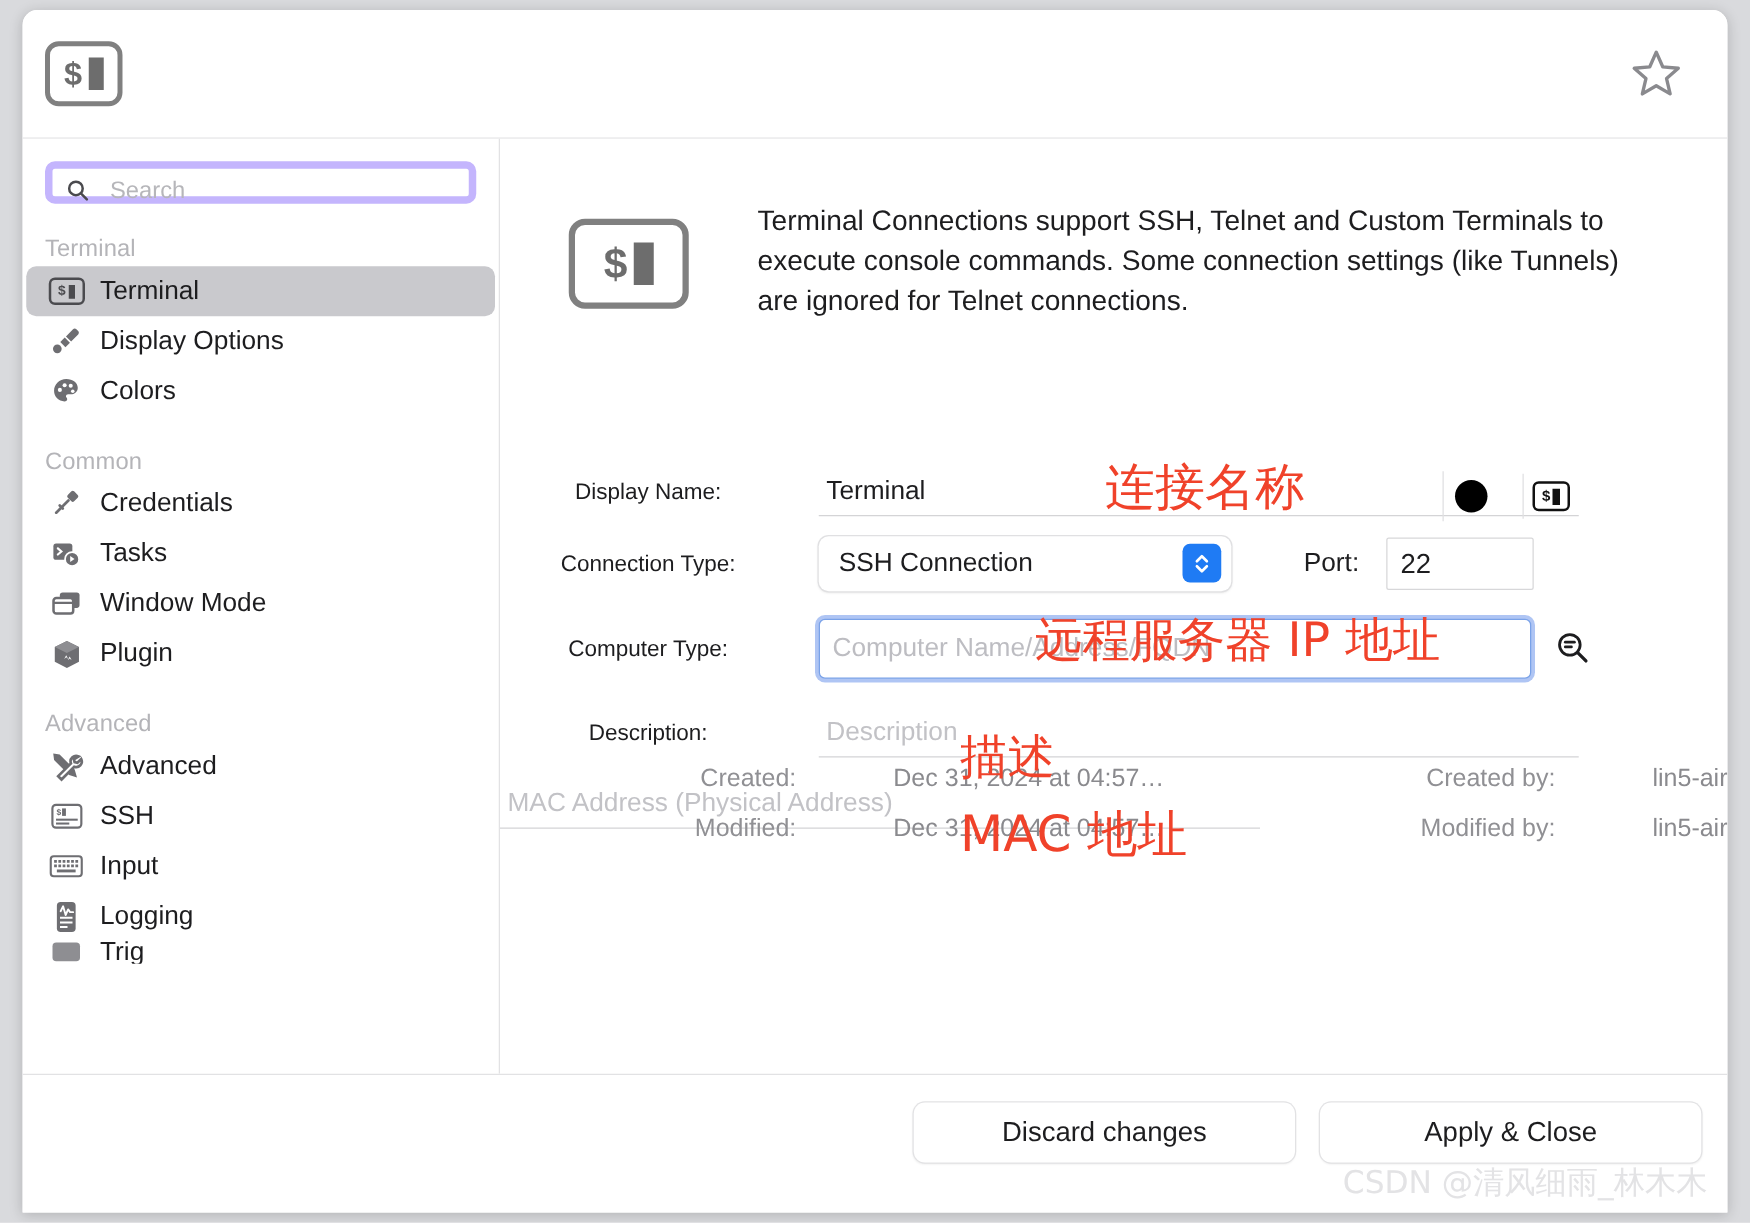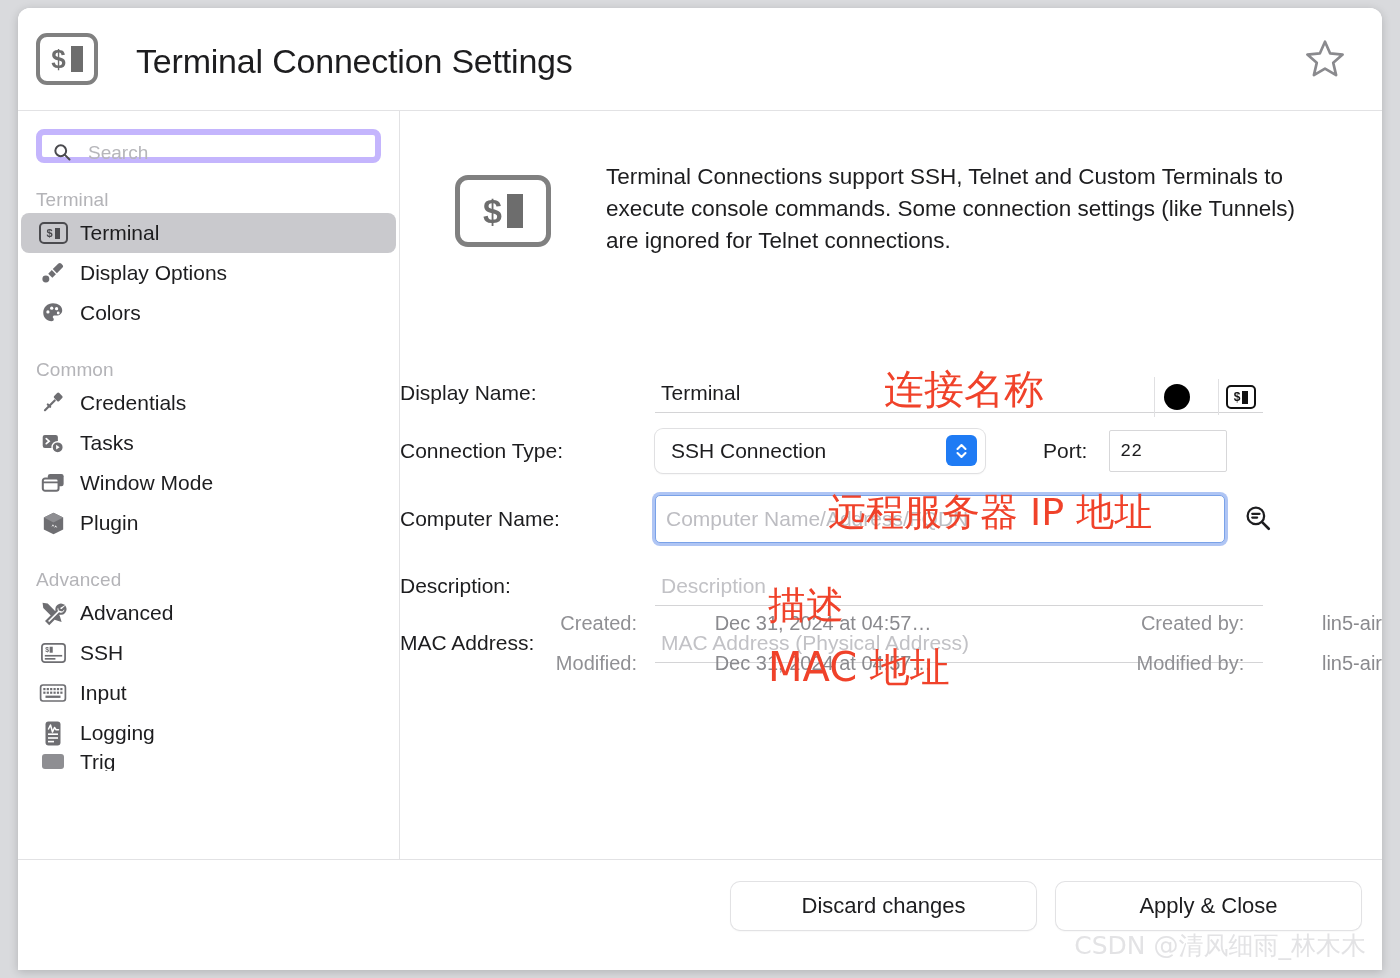--- a/index.html
+++ b/index.html
@@ -201,23 +201,23 @@
     width: 982px;
   }
   .frow {
     position: relative;
     height: 54px;
     display: flex;
     align-items: center;
   }
   .flabel {
     width: 255px;
-    text-align: left;
+    text-align: center;
     padding-right: 18px;
-    font-size: 21px;
+    font-size: 18px;
     color: #1d1d1f;
     box-sizing: border-box;
   }
   .fctl { position: relative; }
 
   .underline-field {
     height: 40px;
     border: none;
     border-bottom: 1px solid #d4d4d6;
     background: #fff;
@@ -309,27 +309,27 @@
     margin-left: 58px;
     font-size: 21px;
     color: #1d1d1f;
   }
   .port-field {
     margin-left: 22px;
     width: 118px;
     height: 42px;
     border: 1px solid #d7d7d9;
     border-radius: 2px;
-    font-size: 18px;
+    font-size: 22px;
     color: #1d1d1f;
     padding: 0 10px;
     outline: none;
     box-sizing: border-box;
     background: #fff;
-    font-family: Liberation Mono, monospace;
+    font-family: Liberation Sans, sans-serif;
   }
 
   .focus-wrap {
     position: relative;
     width: 570px;
     height: 48px;
     border-radius: 5px;
     background: #fff;
     box-sizing: border-box;
     border: 1px solid #7aa2e8;
@@ -424,21 +424,20 @@
 <div id="root">
   <div class="window">
 
     <div class="titlebar">
       <div class="title-icon">
         <div class="term-glyph">
           <span class="dollar">$</span>
             <span class="cursor"></span>
         </div>
       </div>
-      <div class="title-text">Terminal Connection Settings</div>
       <div class="star-btn">
         <svg width="46" height="46" viewBox="0 0 24 24" fill="none" stroke="#8a8a8e" stroke-width="1.4" stroke-linejoin="round">
           <polygon points="12,3 14.7,9.1 21.2,9.7 16.3,14 17.8,20.4 12,17 6.2,20.4 7.7,14 2.8,9.7 9.3,9.1"></polygon>
         </svg>
       </div>
     </div>
 
     <div class="body">
 
       <div class="sidebar">
@@ -650,21 +649,21 @@
                   <polyline points="3,8 7,4 11,8"></polyline>
                     <polyline points="3,12 7,16 11,12"></polyline>
                 </svg>
               </span>
             </div>
             <div class="port-label">Port:</div>
             <input class="port-field" type="text" value="22" style="">
           </div>
 
           <div class="frow" style="height:74px;">
-            <div class="flabel">Computer Name:</div>
+            <div class="flabel">Computer Type:</div>
             <div class="fctl" style="width:640px;">
               <div class="focus-wrap">
                 <input type="text" placeholder="Computer Name/Address/FQDN" style="">
               </div>
               <div class="browse-btn">
                 <svg width="30" height="30" viewBox="0 0 24 24" fill="none" stroke="#1d1d1f" stroke-width="1.8" stroke-linecap="round">
                   <circle cx="10.3" cy="10.3" r="6.6"></circle>
                   <line x1="15.3" y1="15.3" x2="20.6" y2="20.6" stroke-width="2.1"></line>
                   <line x1="7.4" y1="8.6" x2="13.2" y2="8.6"></line>
                   <line x1="7.4" y1="11.6" x2="11.3" y2="11.6"></line>
@@ -672,21 +671,20 @@
               </div>
             </div>
           </div>
 
           <div class="frow" style="height:60px;">
             <div class="flabel">Description:</div>
             <input class="underline-field" style="width: 608px;" type="text" placeholder="Description">
           </div>
 
           <div class="frow" style="height:54px;">
-            <div class="flabel">MAC Address:</div>
             <input class="underline-field" style="width: 608px;" type="text" placeholder="MAC Address (Physical Address)">
           </div>
         </div>
 
         <div class="meta">
           <div class="mrow">
             <div class="m1">Created:</div>
             <div class="m2">Dec 31, 2024 at 04:57…</div>
             <div class="m3">Created by:</div>
             <div class="m4">lin5-air</div>

